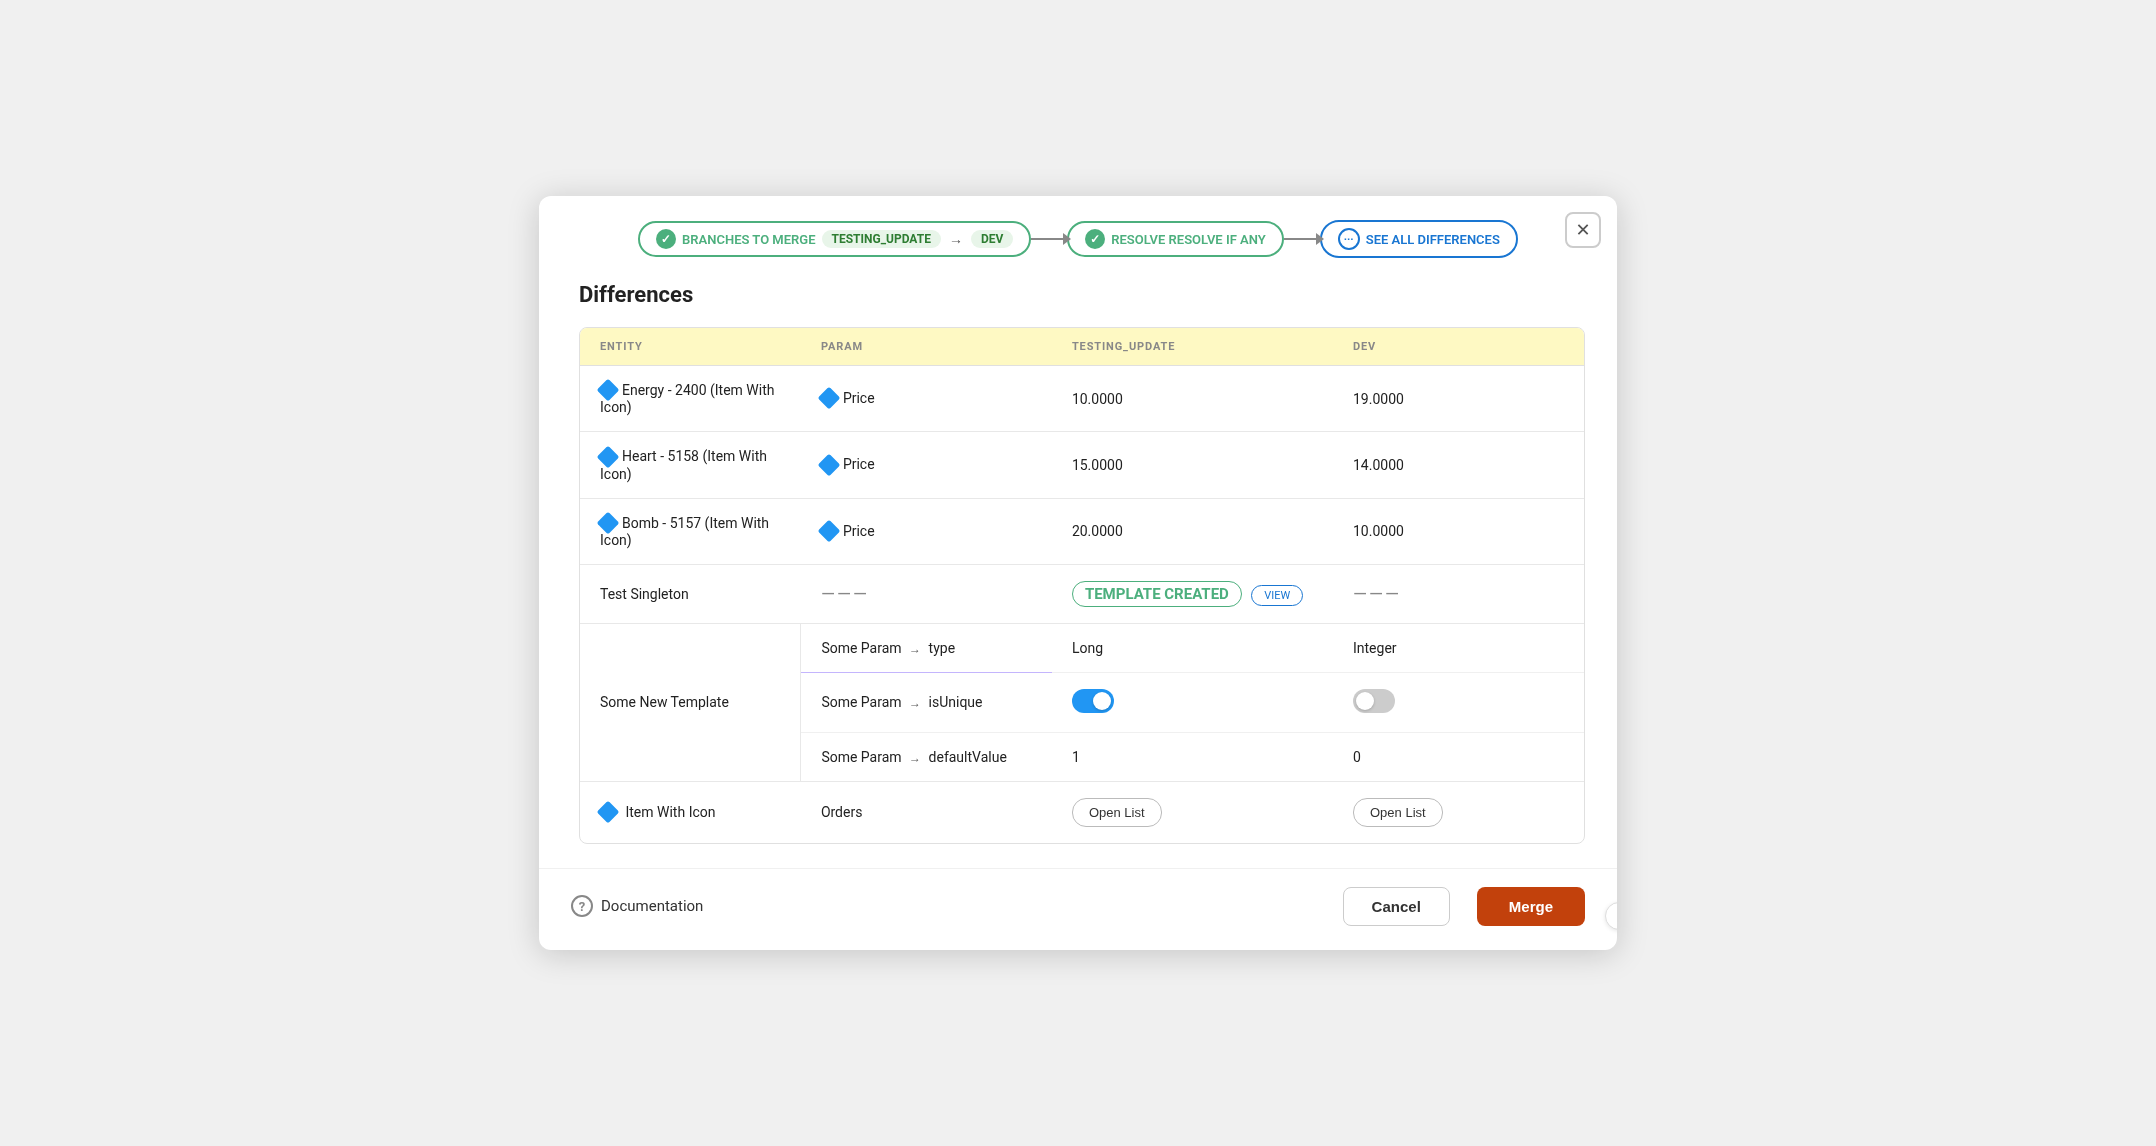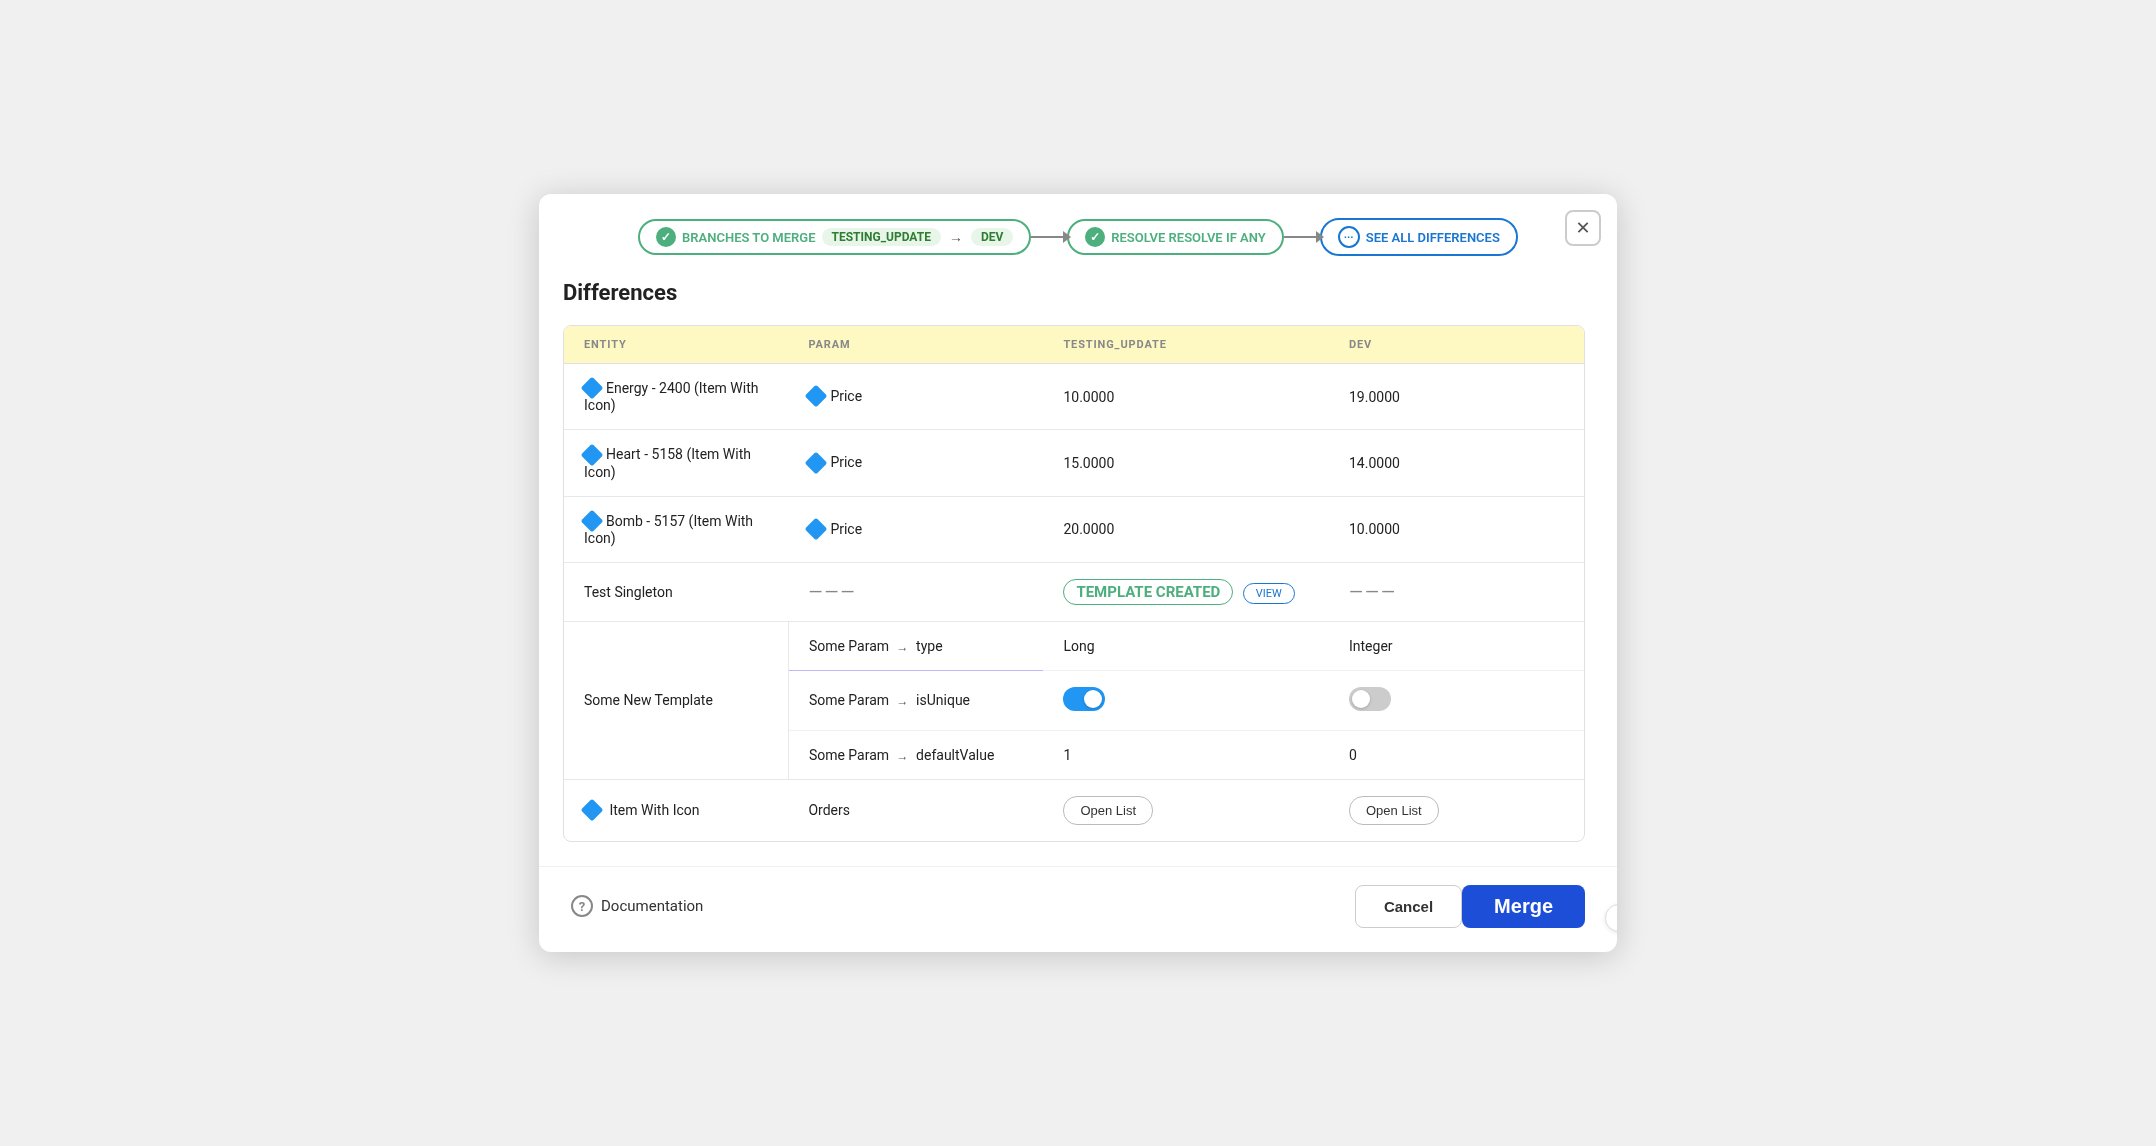--- a/index.html
+++ b/index.html
@@ -114,21 +114,21 @@
     }
     .step-connector::after {
       content: '';
       border-top: 6px solid transparent;
       border-bottom: 6px solid transparent;
       border-left: 8px solid #888;
       position: absolute;
       right: -4px;
     }
     .content {
-      padding: 24px 32px 16px 24px;
+      padding: 24px 32px 16px 40px;
     }
     .section-title {
       font-size: 22px;
       font-weight: 700;
       color: #222;
       margin-bottom: 20px;
     }
     .table-wrap {
       border: 1px solid #e0e0e0;
       border-radius: 8px;
@@ -259,38 +259,38 @@
       border-radius: 50%;
       display: flex;
       align-items: center;
       justify-content: center;
       font-size: 13px;
       color: #888;
       font-weight: 700;
     }
     .footer-btns {
       display: flex;
-      gap: 0;
+      gap: 27px;
     }
     .cancel-btn {
       border: 1.5px solid #ccc;
       border-radius: 8px;
       background: #fff;
       color: #333;
       font-size: 15px;
       font-weight: 600;
       padding: 10px 28px;
       cursor: pointer;
     }
     .merge-btn {
       border: none;
       border-radius: 8px;
-      background: #1d4ed8;
+      background: #c2410c;
       color: #fff;
-      font-size: 20px;
+      font-size: 15px;
       font-weight: 700;
       padding: 10px 32px;
       cursor: pointer;
     }
     .arrow-icon {
       font-size: 12px;
       margin: 0 4px;
       color: #555;
     }
   </style>

